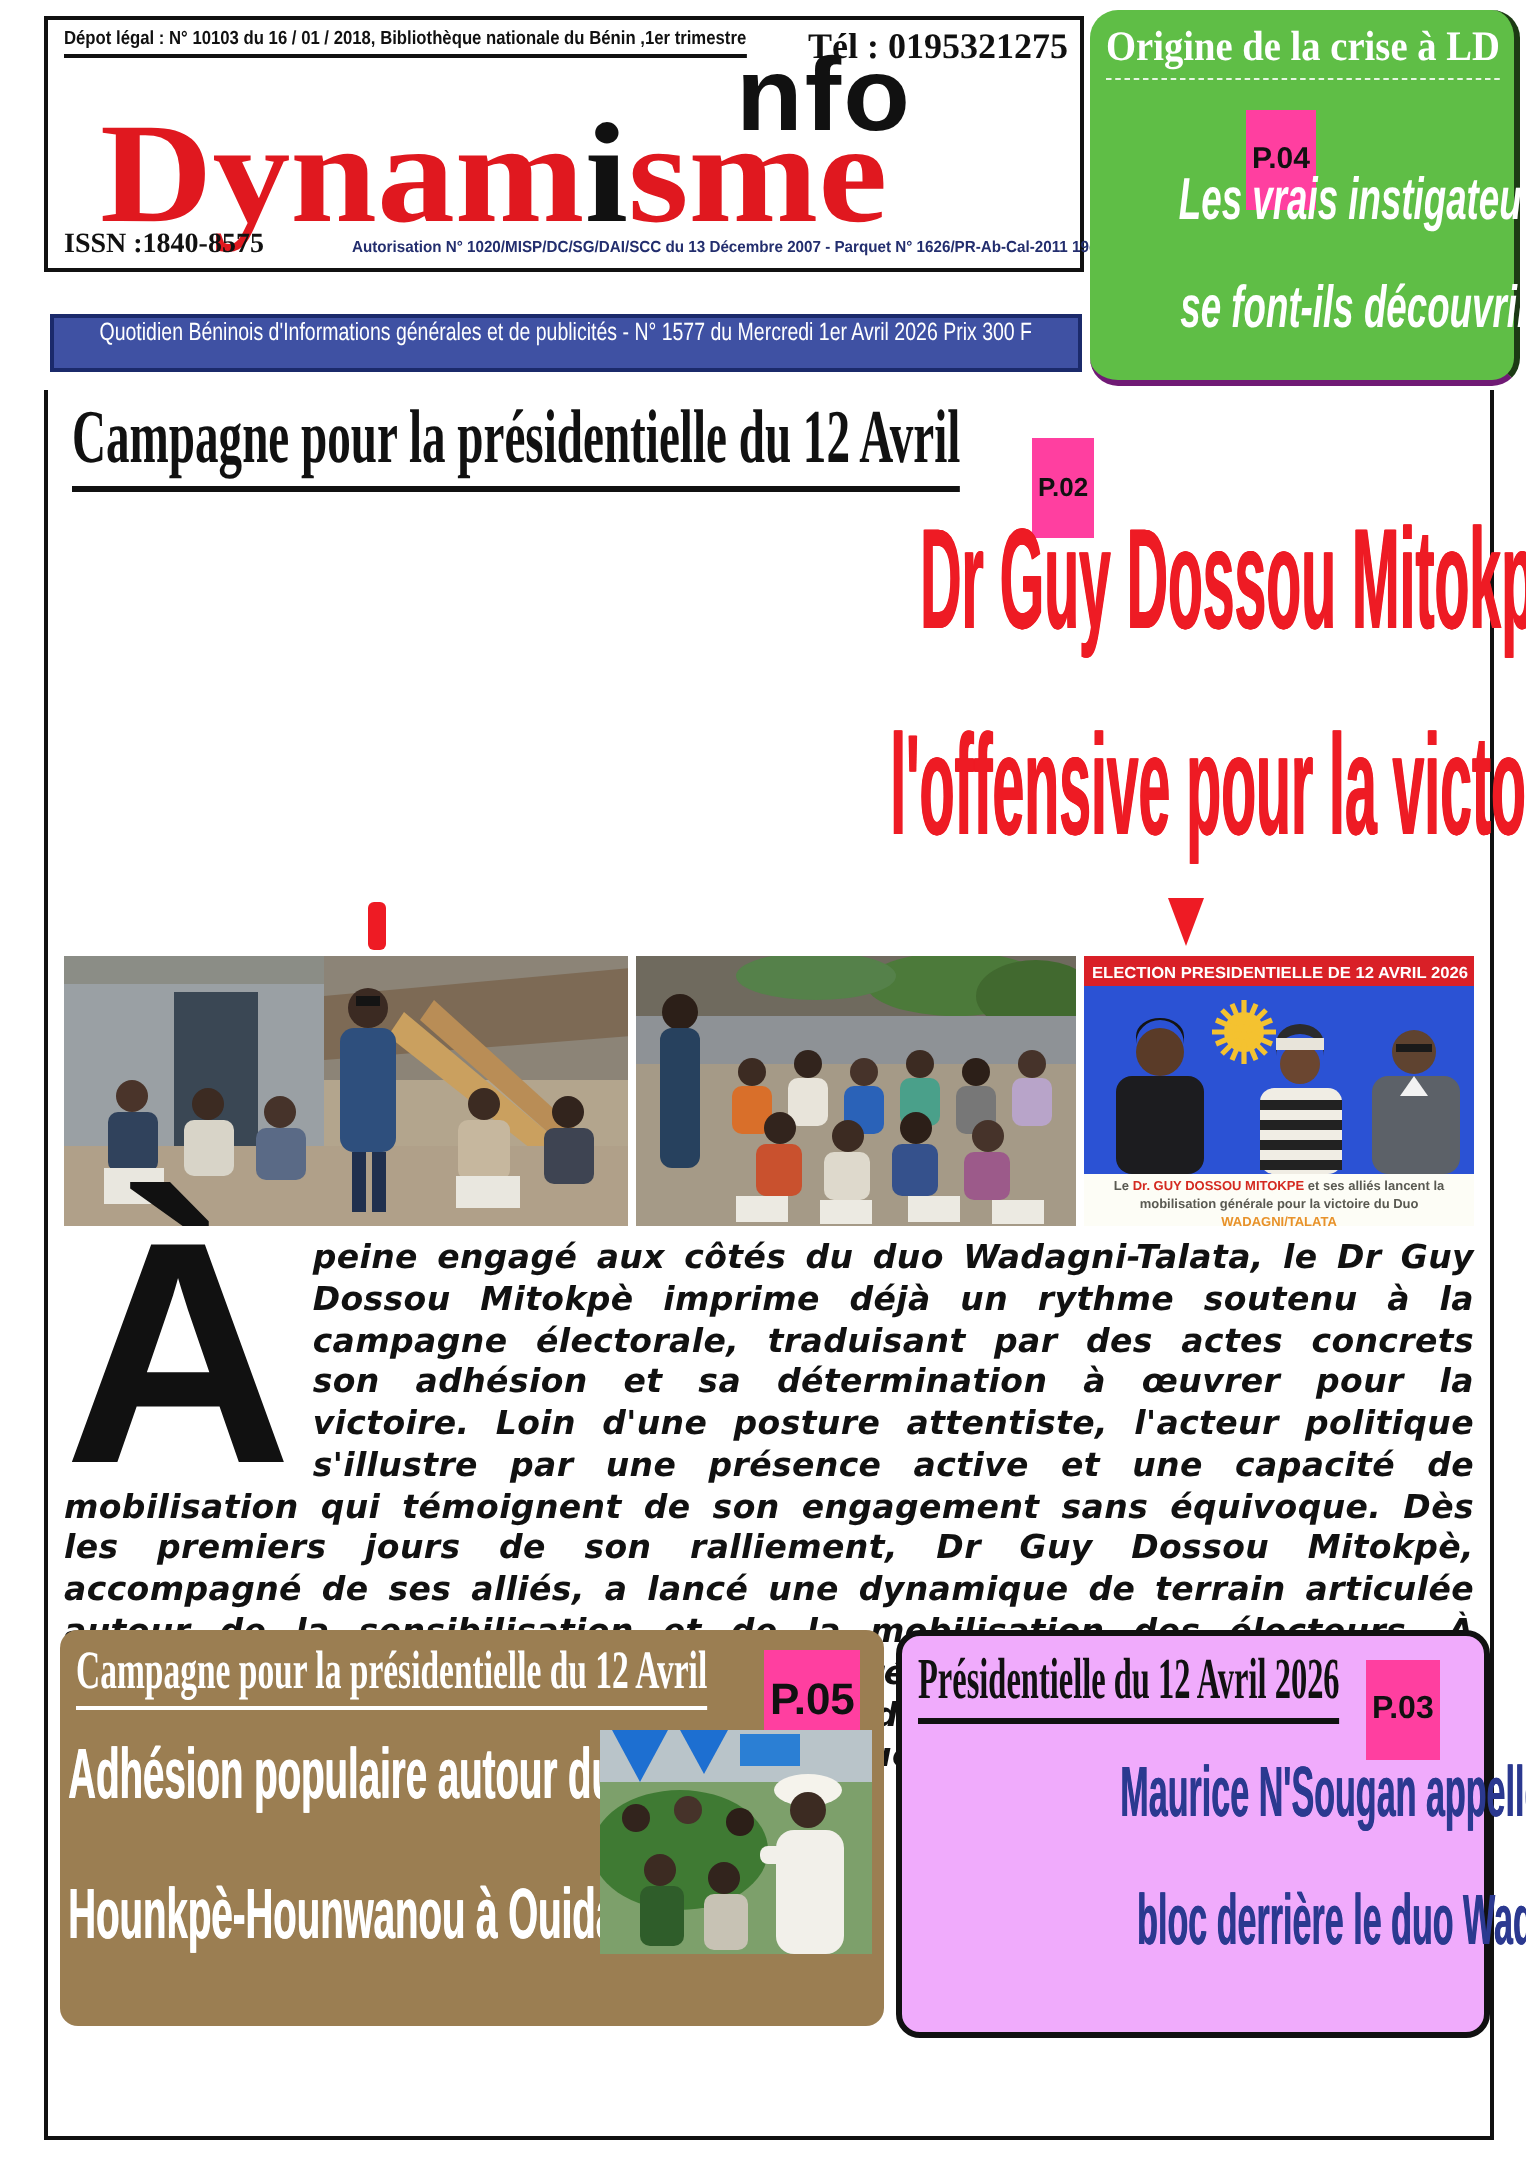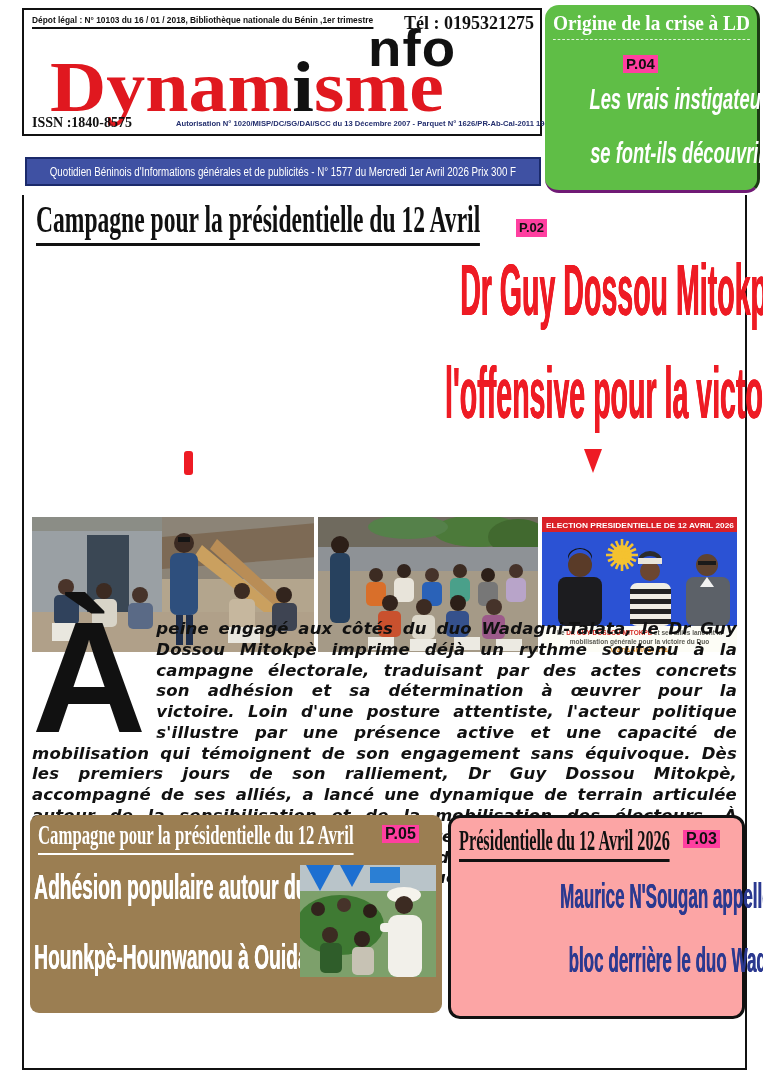--- a/index.html
+++ b/index.html
@@ -21,76 +21,76 @@
   .issn{position:absolute;left:8px;bottom:3px;font-family:"Liberation Serif",serif;font-weight:bold;font-size:14px;}
   .autorisation{position:absolute;left:152px;bottom:6px;white-space:nowrap;font-weight:bold;font-size:8px;
                 color:#232e6e;transform:scaleX(.95);transform-origin:left bottom;}
   
   .green-box{position:absolute;left:545px;top:5px;width:212px;height:185px;background:var(--green,#5fbe46);
              border-radius:14px;border-right:3px solid #1c3a14;border-bottom:3px solid #701a75;color:#fff;}
   .green-title{position:absolute;left:8px;top:6px;font-family:"Liberation Serif",serif;font-weight:bold;
                font-size:21px;white-space:nowrap;transform:scaleX(.92);transform-origin:left top;
                border-bottom:1px dashed rgba(255,255,255,.85);padding-bottom:3px;}
   .badge{display:inline-block;background:var(--badge-pink,#ff3fa0);color:#111;font-weight:bold;
-         font-size:15px;padding:0 3px;line-height:18px;}
+         font-size:15px;padding:16px 3px;line-height:18px;}
   .green-badge{position:absolute;left:78px;top:50px;}
   .green-l1{position:absolute;left:0;width:100%;top:78px;text-align:center;}
   .green-l2{position:absolute;left:0;width:100%;top:132px;text-align:center;}
   .green-line{display:inline-block;font-weight:bold;font-style:italic;font-size:27px;white-space:nowrap;
               transform:scale(.68,1.1);transform-origin:center top;}
   
   .banner{position:absolute;left:25px;top:157px;width:512px;height:25px;background:var(--banner-blue,#3f51a3);
-          border:2px solid #1b2a6b;display:flex;align-items:center;justify-content:center;color:#fff;}
+          border:2px solid #1b2a6b;display:flex;align-items:flex-start;justify-content:center;color:#fff;}
   .banner span{display:inline-block;font-size:12.5px;white-space:nowrap;transform:scaleX(.78);transform-origin:center;}
   
   .frame{position:absolute;left:22px;top:195px;width:721px;height:873px;
          border-left:2px solid #111;border-right:2px solid #111;border-bottom:2px solid #111;}
   .kicker-row{position:absolute;left:12px;top:2px;height:46px;}
   .kicker{display:inline-block;font-family:"Liberation Serif",serif;font-weight:bold;font-size:38px;
           white-space:nowrap;transform:scaleX(.62);transform-origin:left top;border-bottom:3px solid #111;
           padding-bottom:2px;}
   .kicker-badge{position:absolute;left:492px;top:24px;font-size:13px;}
   .headline{position:absolute;left:0;top:44px;width:100%;text-align:center;color:var(--headline-red,#ee1b24);}
   .headline div{height:103px;line-height:103px;}
   .headline span{display:inline-block;font-weight:bold;font-size:68px;white-space:nowrap;
                  transform:scale(.42,1.05);transform-origin:center center;
                  text-shadow:.6px 0 0 currentColor,-.6px 0 0 currentColor;}
   .desc-bar{position:absolute;left:160px;top:256px;width:9px;height:24px;background:var(--headline-red,#ee1b24);border-radius:3px;}
   .desc-arrow{position:absolute;left:560px;top:254px;width:0;height:0;border-left:9px solid transparent;
               border-right:9px solid transparent;border-top:24px solid var(--headline-red,#ee1b24);}
   
   .photos{position:absolute;left:8px;top:283px;width:705px;height:135px;display:flex;gap:4px;}
-  .photo{position:relative;overflow:hidden;background:#999;margin-top:39px;}
+  .photo{position:relative;overflow:hidden;background:#999;}
   .photo1{width:284px;height:135px;}
   .photo2{width:221px;height:135px;}
   .photo3{width:196px;height:135px;background:#fff;}
   .poster-caption{position:absolute;left:0;bottom:0;width:100%;height:26px;background:#fdfdf6;
                   font-weight:bold;font-size:6.5px;line-height:1.35;text-align:center;color:#5a5a52;padding-top:3px;box-sizing:border-box;}
   .poster-caption .red{color:#d42a21;}
   .poster-caption .orange{color:#e8922a;}
   
   .article{position:absolute;left:8px;top:424px;width:705px;height:192px;font-family:"DejaVu Sans",sans-serif;
            font-weight:bold;font-style:italic;font-size:16.5px;line-height:1.26;text-align:justify;
            letter-spacing:.2px;word-spacing:1.5px;}
   .dropcap{float:left;font-style:normal;font-weight:bold;font-size:158px;line-height:.82;margin:-6px 10px 0 0;
            font-family:"Liberation Sans",sans-serif;}
   
   .teaser-left{position:absolute;left:6px;top:620px;width:412px;height:198px;background:var(--brown,#9b7e52);
                border-radius:9px;color:#fff;}
   .tl-kicker{position:absolute;left:8px;top:5px;font-family:"Liberation Serif",serif;font-weight:bold;
              font-size:27px;white-space:nowrap;transform:scaleX(.62);transform-origin:left top;
              border-bottom:2px solid #fff;padding-bottom:2px;}
-  .tl-badge{position:absolute;left:352px;top:10px;font-size:16px;}
+  .tl-badge{position:absolute;left:352px;top:10px;font-size:22px;}
   .tl-line1{position:absolute;left:4px;top:52px;}
   .tl-line2{position:absolute;left:4px;top:122px;}
   .tl-line{display:inline-block;font-weight:bold;font-size:31px;white-space:nowrap;
            transform:scale(.62,1.15);transform-origin:left top;
            text-shadow:.5px 0 0 currentColor;}
   .tl-photo{position:absolute;right:6px;top:50px;width:136px;height:112px;overflow:hidden;background:#4f7a3d;}
-  .teaser-right{position:absolute;left:424px;top:620px;width:291px;height:198px;background:#fca5a5;
+  .teaser-right{position:absolute;left:424px;top:620px;width:291px;height:198px;background:#f0abfc;
                 border:3px solid #111;border-radius:12px;}
   .tr-kicker{position:absolute;left:8px;top:6px;font-family:"Liberation Serif",serif;font-weight:bold;
              font-size:29px;white-space:nowrap;transform:scaleX(.56);transform-origin:left top;
              border-bottom:3px solid #111;padding-bottom:2px;}
   .tr-badge{position:absolute;left:232px;top:12px;font-size:16px;}
   .tr-l1{position:absolute;left:0;width:100%;top:58px;text-align:center;}
   .tr-l2{position:absolute;left:0;width:100%;top:122px;text-align:center;}
   .tr-line{display:inline-block;color:var(--teaser-blue,#2b3990);font-weight:bold;font-size:31px;white-space:nowrap;
            transform:scale(.55,1.15);transform-origin:center top;text-shadow:.5px 0 0 currentColor;}
   

